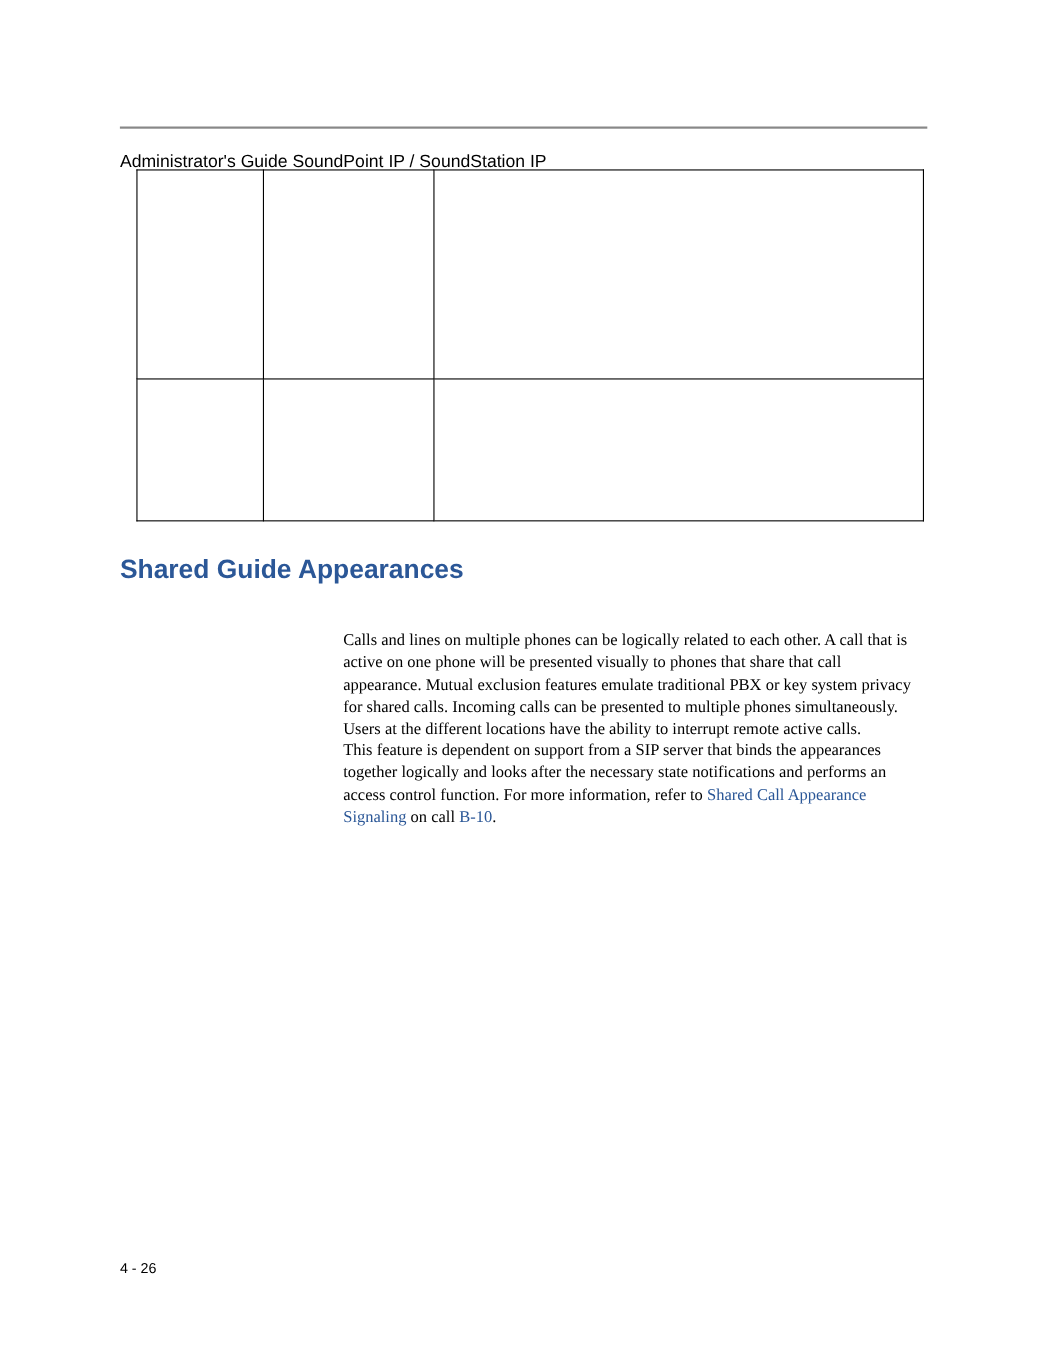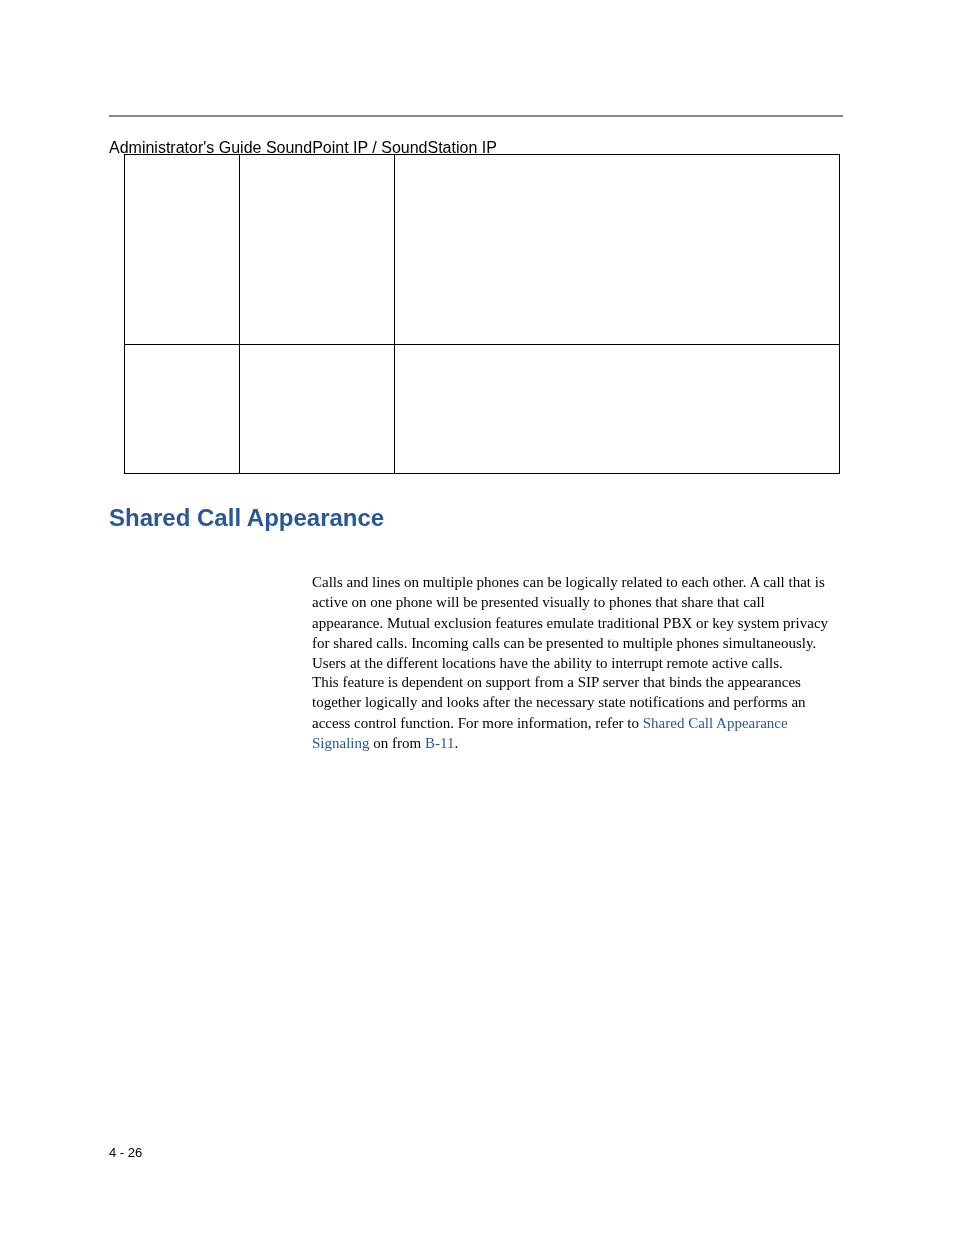--- a/index.html
+++ b/index.html
@@ -89,21 +89,21 @@
     <td class="col3"></td>
   </tr>
   <tr class="row-short">
     <td class="col1" style="border-top:none;"></td>
     <td class="col2"></td>
     <td class="col3"></td>
   </tr>
 </tbody>
   </table>
 
-<h2 class="section-heading">Shared Call Appearance</h2>
+<h2 class="section-heading">Shared Guide Appearances</h2>
 
 <p class="body-block para1">Calls and lines on multiple phones can be logically related to each other. A call that is active on one phone will be presented visually to phones that share that call appearance. Mutual exclusion features emulate traditional PBX or key system privacy for shared calls. Incoming calls can be presented to multiple phones simultaneously. Users at the different locations have the ability to interrupt remote active calls.</p>
 
 <p class="body-block para2">
-  <span>This feature is dependent on support from a SIP server that binds the appearances together logically and looks after the necessary state notifications and performs an access control function. For more information, refer to </span><span class="link-text">Shared Call Appearance Signaling</span><span> on from </span><span class="link-text">B-11</span><span>.</span>
+  <span>This feature is dependent on support from a SIP server that binds the appearances together logically and looks after the necessary state notifications and performs an access control function. For more information, refer to </span><span class="link-text">Shared Call Appearance Signaling</span><span> on call </span><span class="link-text">B-10</span><span>.</span>
 </p>
 
 <div class="page-number">4 - 26</div>
 
 </body></html>

